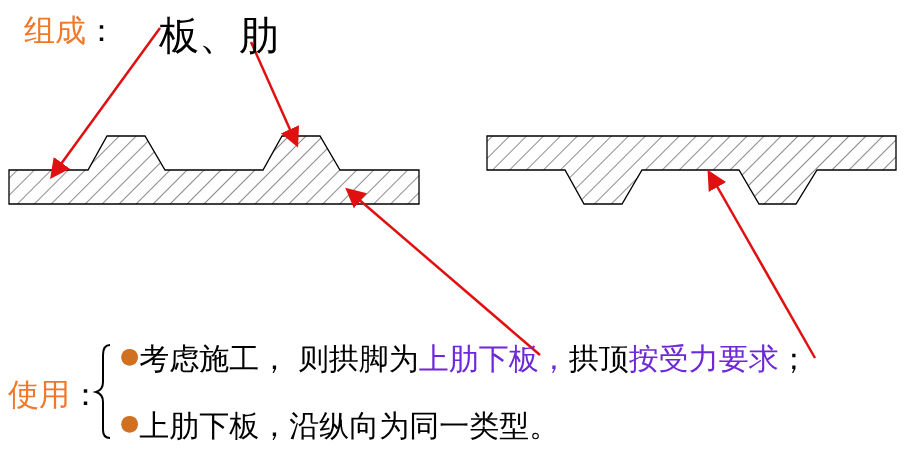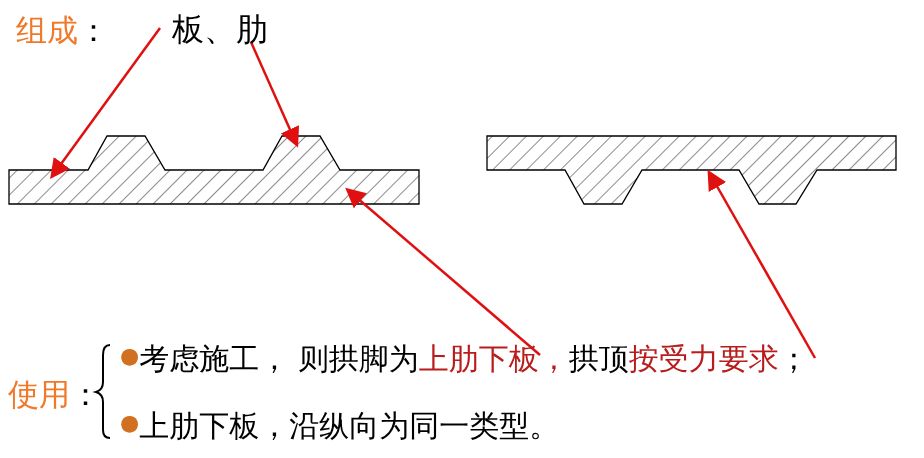--- a/index.html
+++ b/index.html
@@ -1,23 +1,23 @@
 <!DOCTYPE html>
 <html><head>
 <meta charset="utf-8">
 <style>
   html, body { margin:0; padding:0; background:#ffffff; }
   body { width:924px; height:458px; position:relative; overflow:hidden;
          font-family: "DejaVu Serif", "Liberation Serif", serif; }
   .abs { position:absolute; }
   .orange { color:#f07828; }
   .black { color:#000; }
-  .blue { color:#b91c1c; }
-  .title-label { left:16px; top:10px; font-size:31px; font-family:"DejaVu Sans","Liberation Sans",sans-serif; }
-  .comp-items { left:172px; top:8px; font-size:32px; }
+  .blue { color:#6d28d9; }
+  .title-label { left:24px; top:10px; font-size:31px; font-family:"DejaVu Sans","Liberation Sans",sans-serif; }
+  .comp-items { left:159px; top:8px; font-size:40px; }
   .use-label { left:8px; top:374px; font-size:31px; font-family:"DejaVu Sans","Liberation Sans",sans-serif; }
   .line { font-size:30px; white-space:nowrap; }
   .line1 { left:120px; top:339px; }
   .line2 { left:120px; top:406px; }
   .bullet { color:#d07020; font-size:22px; vertical-align:6px; }
   svg { position:absolute; left:0; top:0; }
 </style>
 </head>
 <body>
 

